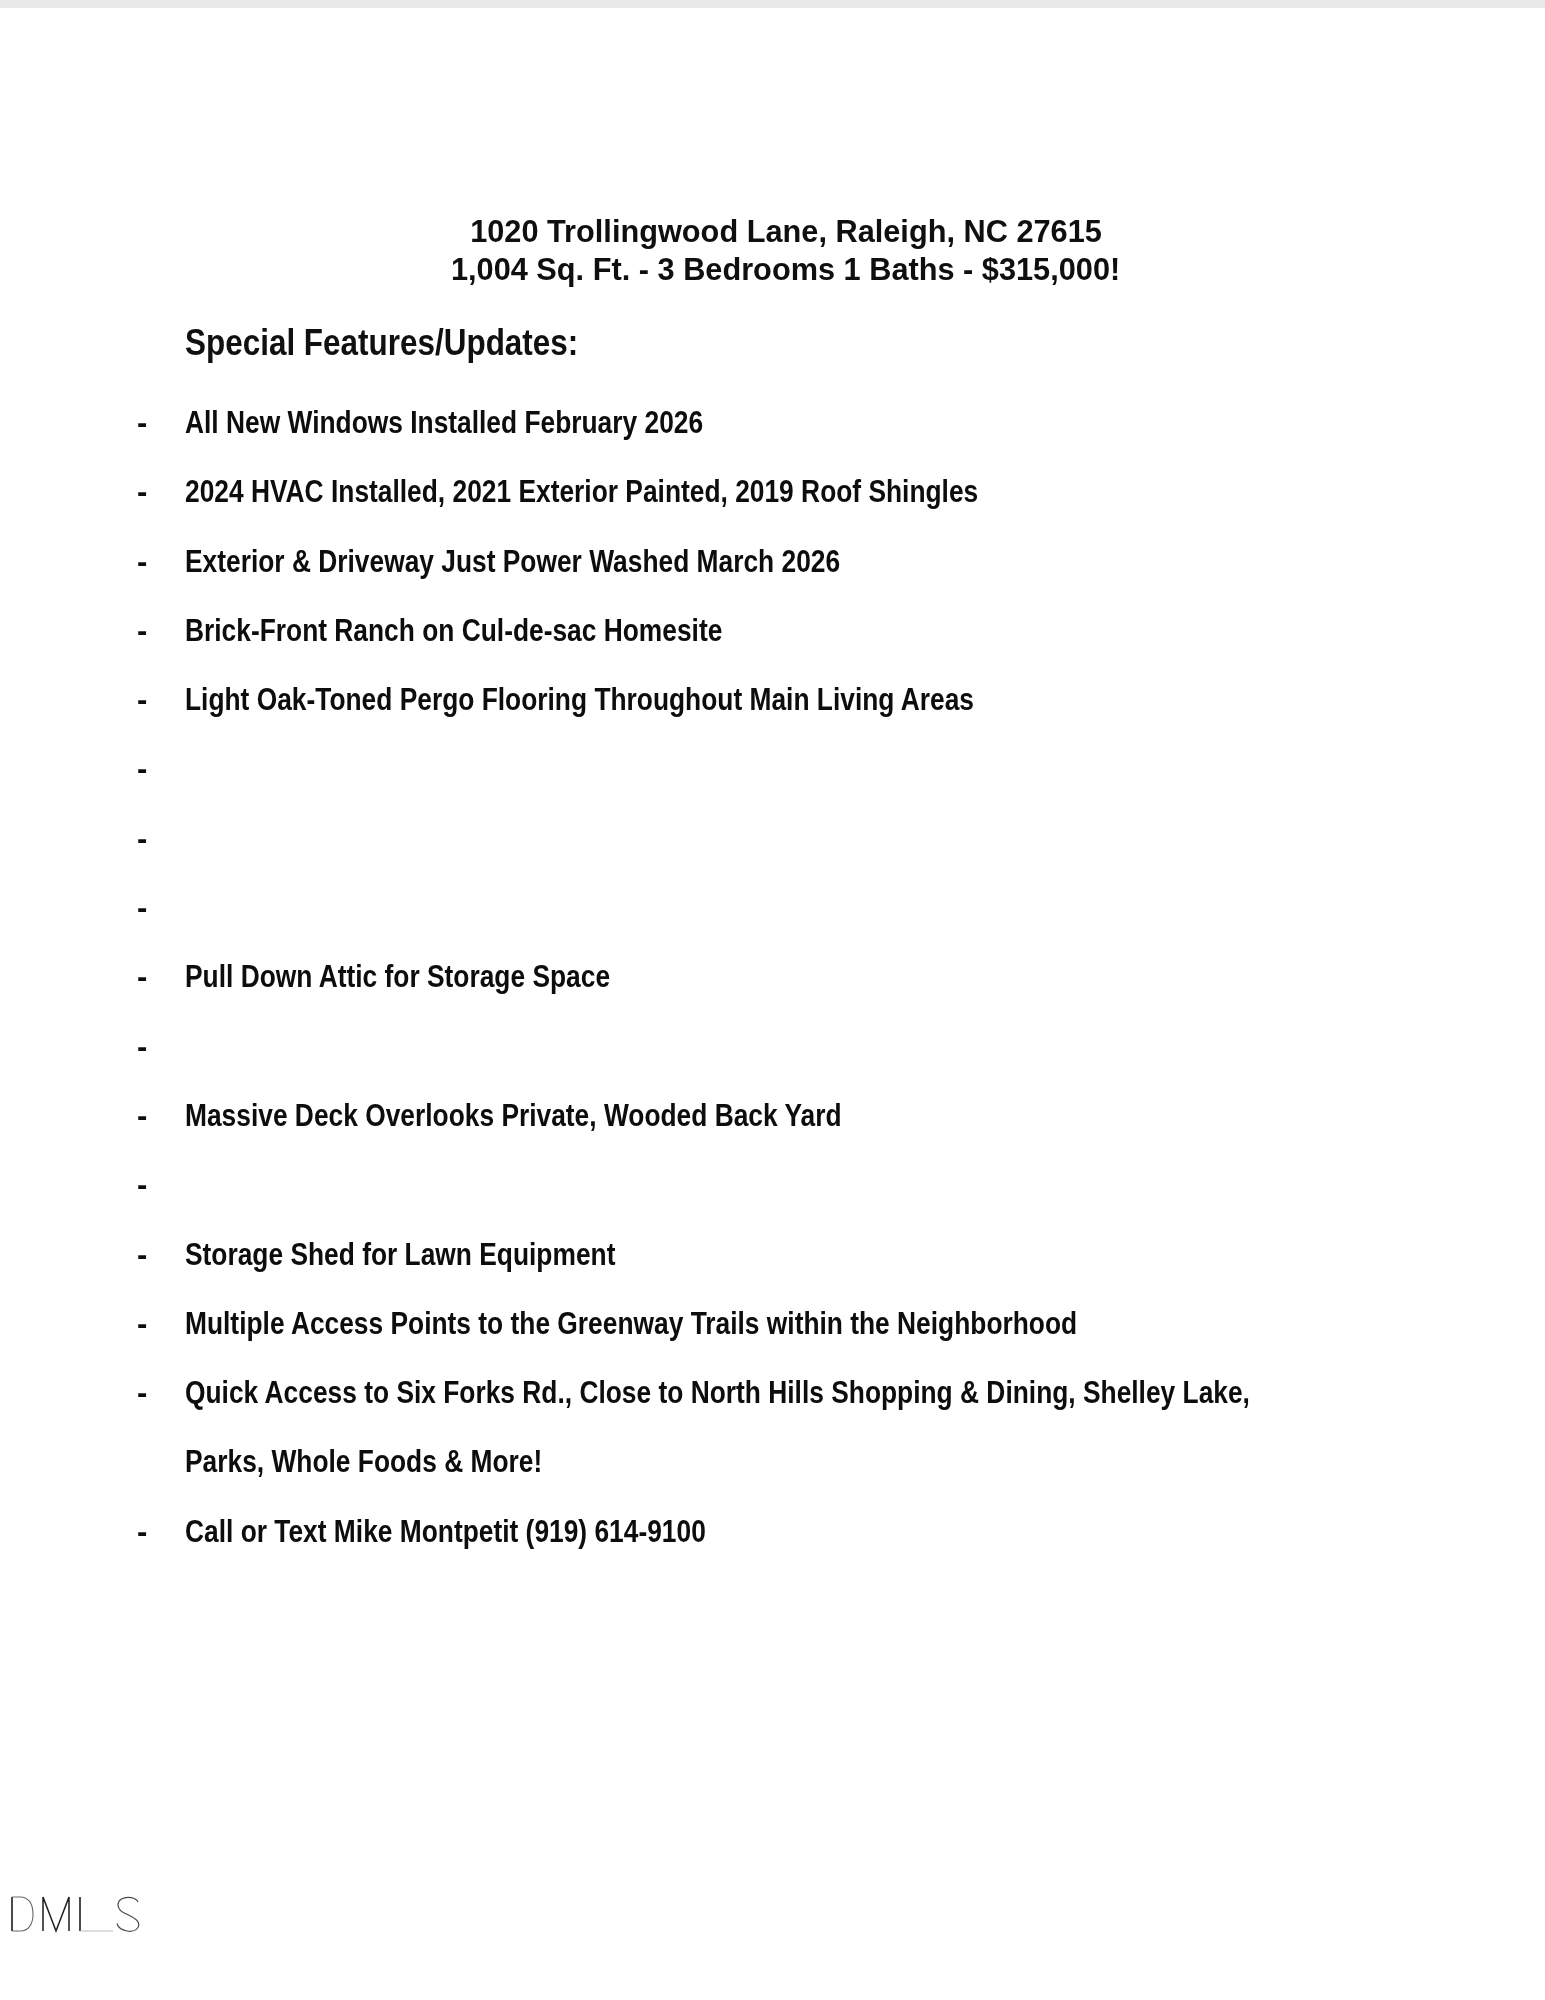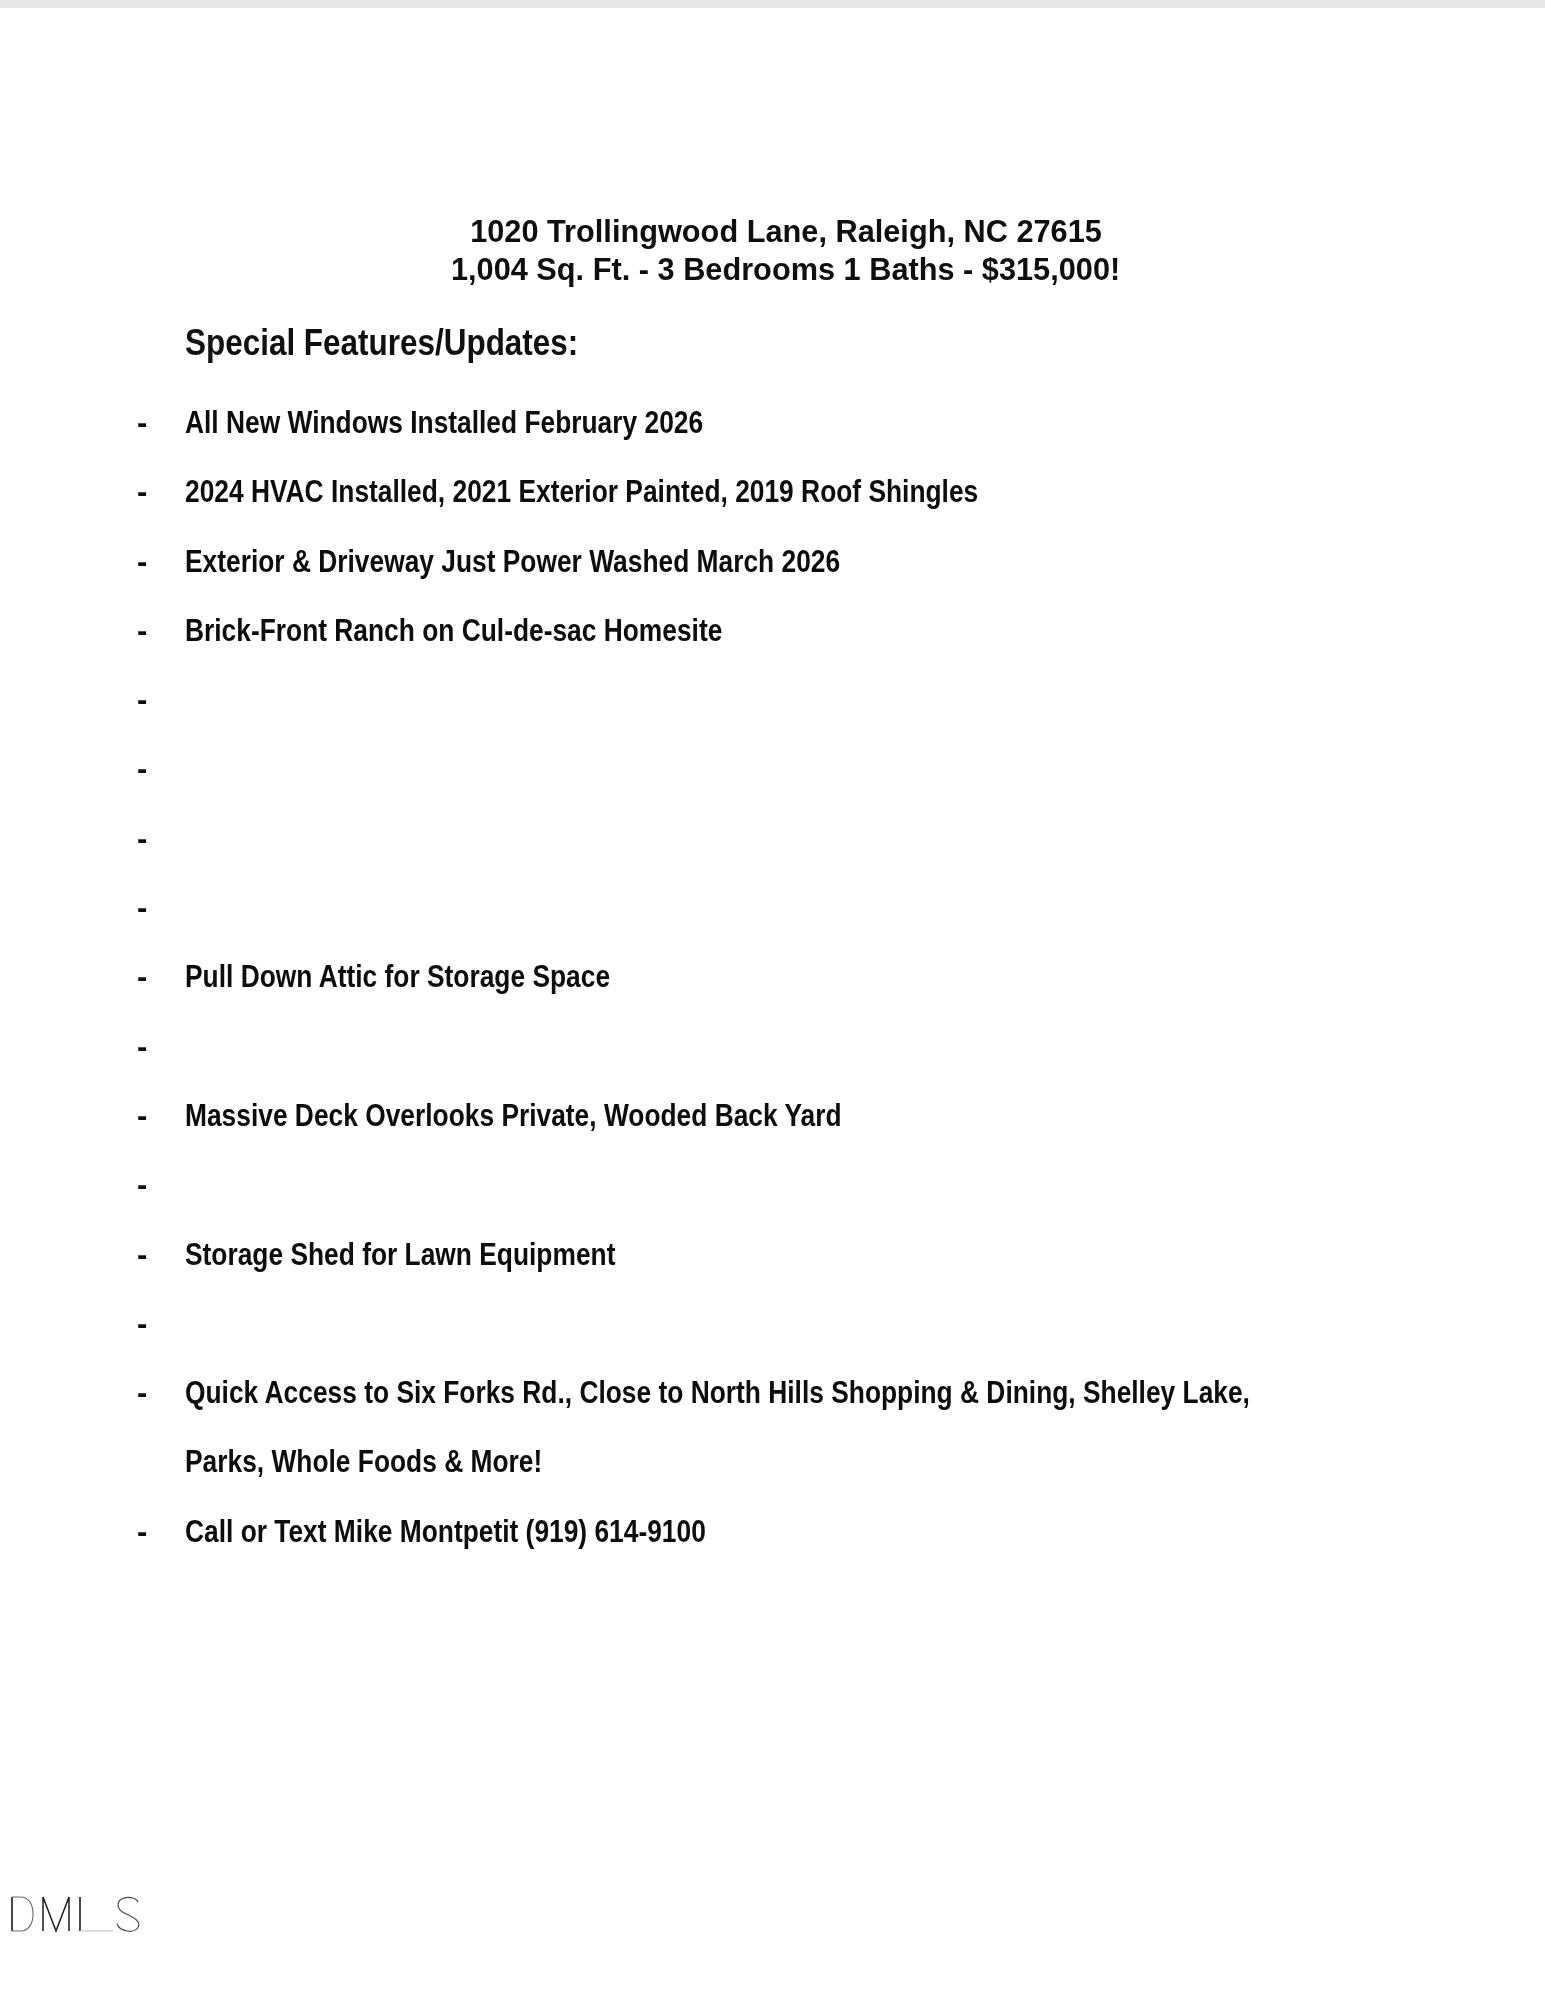--- a/index.html
+++ b/index.html
@@ -100,20 +100,21 @@
       <div class="feature-item">
         <span class="feature-dash">-</span>
         <span class="feature-text"><span class="squeeze-left">Exterior &amp; Driveway Just Power Washed March 2026</span></span>
       </div>
       <div class="feature-item">
         <span class="feature-dash">-</span>
         <span class="feature-text"><span class="squeeze-left">Brick-Front Ranch on Cul-de-sac Homesite</span></span>
       </div>
       <div class="feature-item">
         <span class="feature-dash">-</span>
+        <span class="feature-text"><span class="squeeze-left">Light Oak-Toned Pergo Flooring Throughout Main Living Areas</span></span>
       </div>
       <div class="feature-item">
         <span class="feature-dash">-</span>
       </div>
       <div class="feature-item">
         <span class="feature-dash">-</span>
       </div>
       <div class="feature-item">
         <span class="feature-dash">-</span>
       </div>
@@ -130,20 +131,21 @@
       </div>
       <div class="feature-item">
         <span class="feature-dash">-</span>
       </div>
       <div class="feature-item">
         <span class="feature-dash">-</span>
         <span class="feature-text"><span class="squeeze-left">Storage Shed for Lawn Equipment</span></span>
       </div>
       <div class="feature-item">
         <span class="feature-dash">-</span>
+        <span class="feature-text"><span class="squeeze-left">Multiple Access Points to the Greenway Trails within the Neighborhood</span></span>
       </div>
       <div class="feature-item">
         <span class="feature-dash">-</span>
         <span class="feature-text"><span class="squeeze-left">Quick Access to Six Forks Rd., Close to North Hills Shopping &amp; Dining, Shelley Lake,
 Parks, Whole Foods &amp; More!</span></span>
       </div>
       <div class="feature-item">
         <span class="feature-dash">-</span>
         <span class="feature-text"><span class="squeeze-left">Call or Text Mike Montpetit (919) 614-9100</span></span>
       </div>

